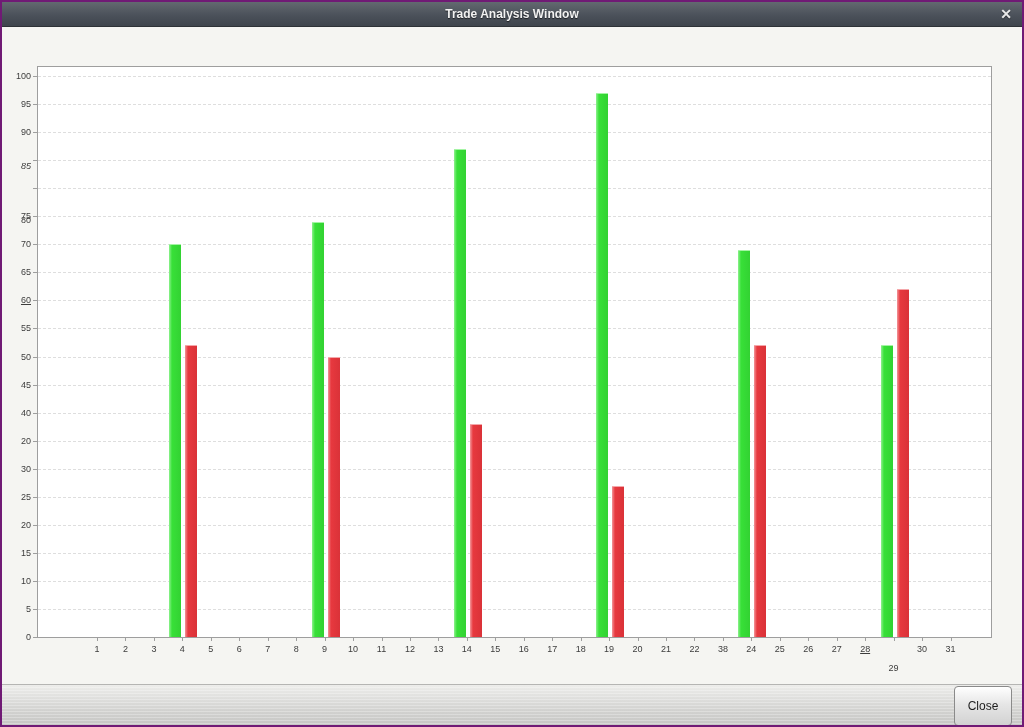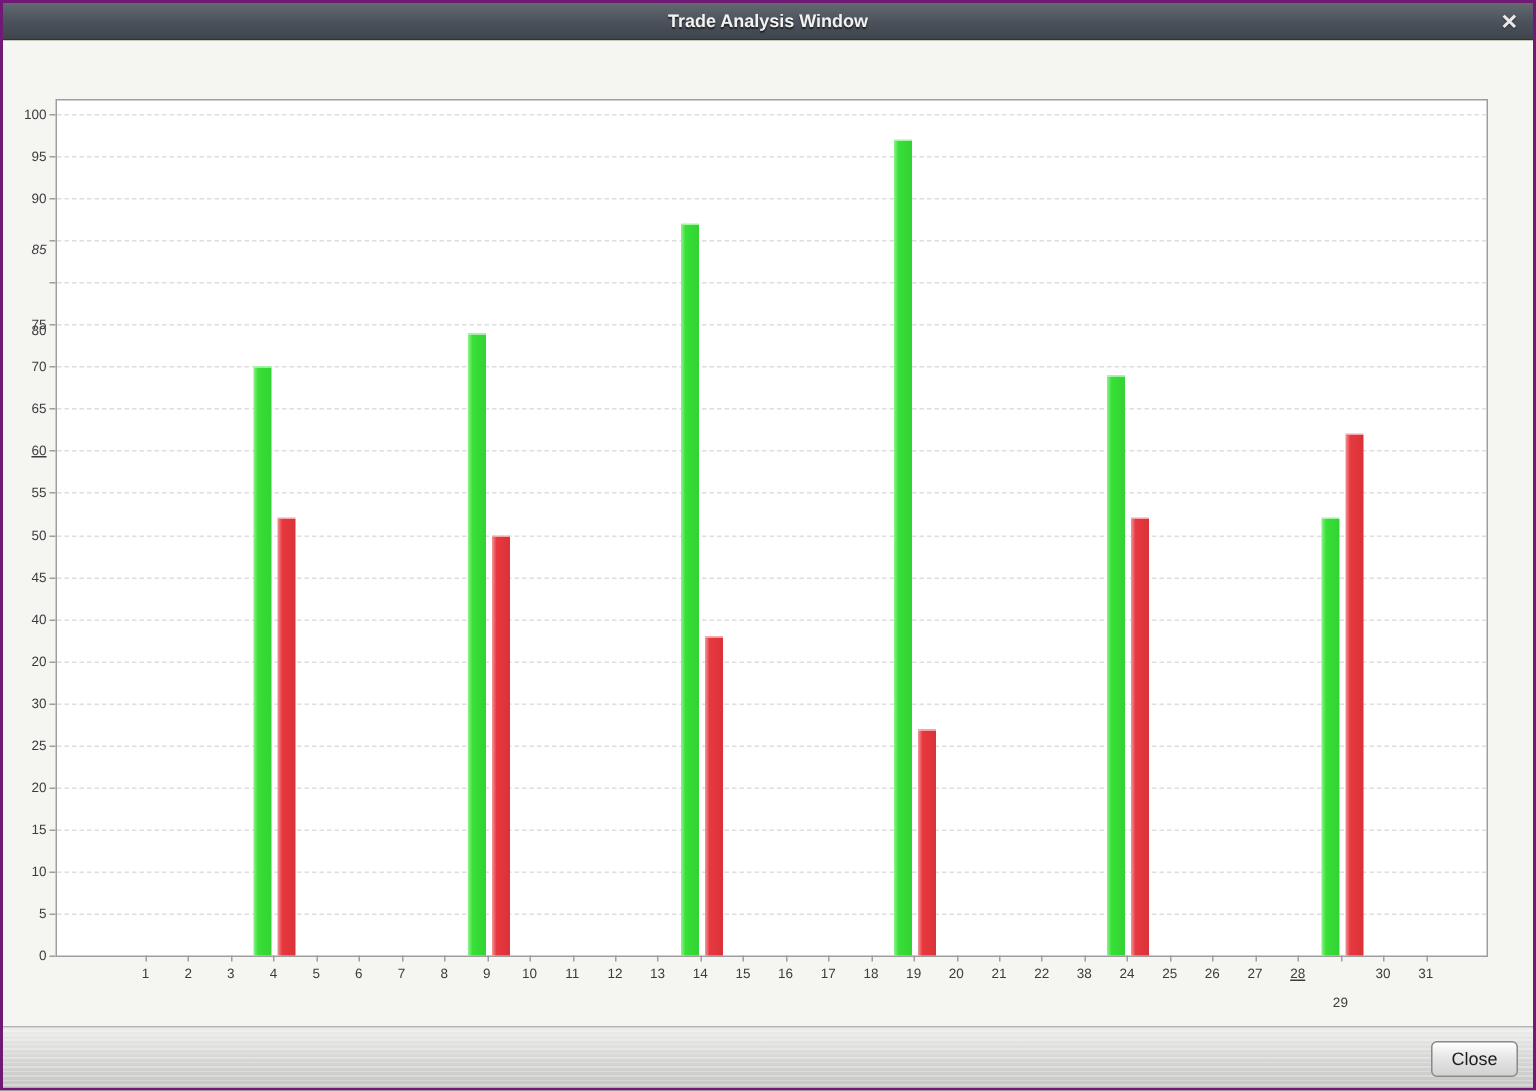--- a/index.html
+++ b/index.html
@@ -63,21 +63,21 @@
   
   .footer{
     position:relative;height:42px;
     background:
       repeating-linear-gradient(0deg, rgba(255,255,255,.28) 0 1px, rgba(0,0,0,0) 1px 3px),
       linear-gradient(#eDedeb,#d2d2d0 60%,#c5c5c3);
     border-top:1px solid #b5b5b3;
   }
   .close-btn{
     position:absolute;right:10px;top:50%;transform:translateY(-50%);
-    min-width:58px;height:24px;box-sizing:border-box;border-radius:4px;
+    min-width:58px;height:40px;box-sizing:border-box;border-radius:4px;
     border:1px solid #8a8a8a;background:linear-gradient(#ffffff,#e6e6e6 45%,#d2d2d2);
     box-shadow:inset 0 1px 0 #fff;
     font-family:"Liberation Sans",sans-serif;font-size:12px;color:#1e1e1e;
     display:flex;align-items:center;justify-content:center;cursor:pointer;padding:0 0;
   }
 </style>
 </head>
 <body>
 
 <div class="window">

